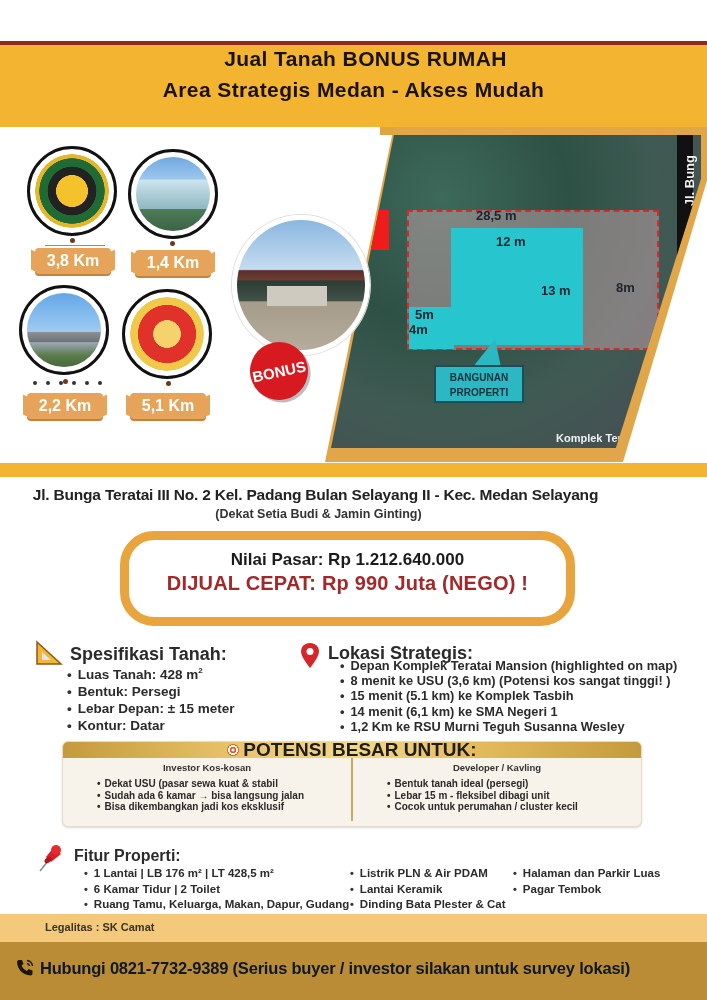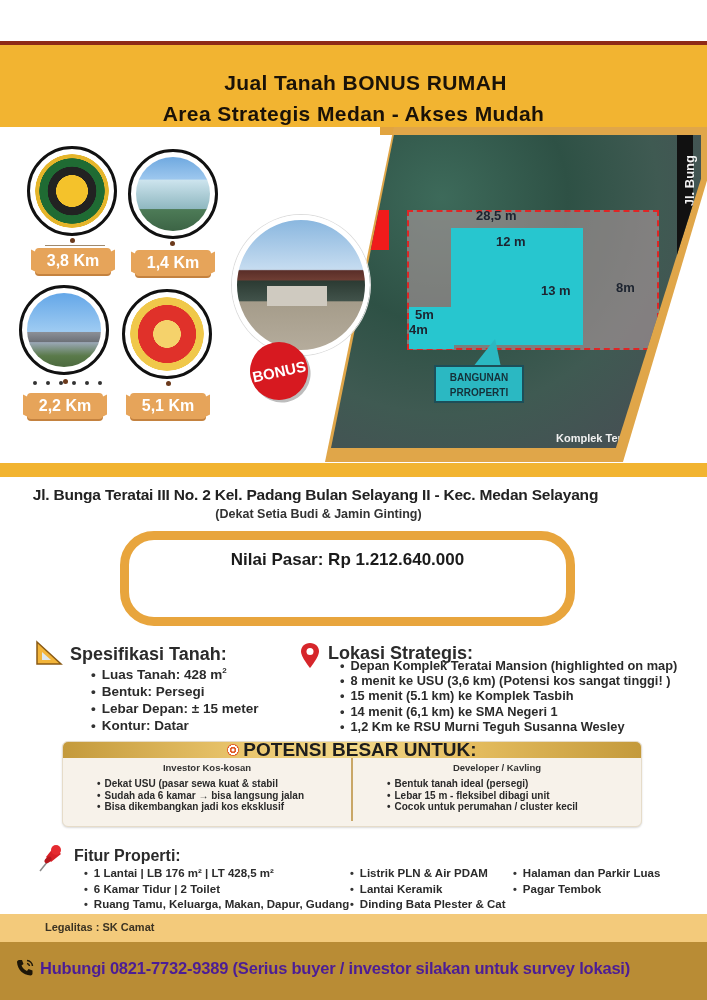--- a/index.html
+++ b/index.html
@@ -3,21 +3,21 @@
 <meta charset="utf-8">
 <style>
   * { box-sizing: border-box; margin: 0; padding: 0; }
   html, body { width: 707px; height: 1000px; overflow: hidden; background: #ffffff; }
   body { font-family: "Liberation Sans", "DejaVu Sans", sans-serif; color: #222; position: relative; }
 
   .top-banner { position: absolute; left: 0; top: 0; width: 707px; height: 45px; background: #8e2a17; display: flex; align-items: center; justify-content: center; margin-top: 41px; }
   .top-banner span { color: #f6cf86; font-weight: 700; font-size: 19px; letter-spacing: 0.3px; padding-left: 30px; }
 
   .title-band { position: absolute; left: 0; top: 45px; width: 707px; height: 82px; background: #f2b431; text-align: center; }
-  .title-band .l1 { font-weight: 700; font-size: 21px; color: #1a1208; margin-top: 26px; letter-spacing: 0.4px; padding-left: 24px; }
+  .title-band .l1 { font-weight: 700; font-size: 21px; color: #1a1208; margin-top: 2px; letter-spacing: 0.4px; padding-left: 24px; }
   .title-band .l2 { font-weight: 700; font-size: 21px; color: #1a1208; margin-top: 7px; letter-spacing: 0.4px; }
 
   .hero { position: absolute; left: 0; top: 127px; width: 707px; height: 335px; background: #ffffff; overflow: hidden; }
   .hero-gold-strip { position: absolute; left: 380px; top: 0; width: 327px; height: 8px; background: #e1a440; }
 
   
   .map-wrap { position: absolute; left: 325px; top: 0; width: 382px; height: 335px; }
   .map-border { position: absolute; inset: 0; background: #e0a649; clip-path: polygon(18% 0%, 100% 0%, 100% 16%, 78% 100%, 0% 100%); }
   .map { position: absolute; left: 6px; top: 8px; right: 6px; bottom: 14px;
          background: radial-gradient(circle at 30% 20%, #3d6a5a 0%, #2e5145 35%, #3f5a52 60%, #4a4a55 100%);
@@ -62,21 +62,21 @@
   .address-sub { position: absolute; left: 0; top: 507px; width: 637px; text-align: center; font-weight: 700; font-size: 12.5px; color: #333; }
 
   .price-box { position: absolute; left: 120px; top: 531px; width: 455px; height: 95px; border: 9px solid #e8a53d; border-radius: 34px; background: #fff; text-align: center; }
   .price-box .market { font-weight: 700; font-size: 17px; color: #1b1b1b; margin-top: 10px; }
   .price-box .sale { font-weight: 900; font-size: 20px; color: #a2282a; margin-top: 2px; letter-spacing: 0.2px; }
 
   .spec { position: absolute; left: 35px; top: 640px; }
   .ruler-icon { position: absolute; left: 0; top: 0; width: 28px; height: 26px; }
   .spec h3, .loc h3, .feat h3 { font-size: 18px; font-weight: 700; color: #2b2b2b; }
   .spec h3 { position: absolute; left: 35px; top: 4px; white-space: nowrap; }
-  .spec ul { position: absolute; left: 56px; top: 22px; list-style: none; white-space: nowrap; }
+  .spec ul { position: absolute; left: 32px; top: 22px; list-style: none; white-space: nowrap; }
   .spec li, .loc li { font-size: 13.5px; font-weight: 700; color: #2b2b2b; line-height: 17px; }
   .spec li::before, .loc li::before, .feat li::before { content: "\2022"; margin-right: 6px; color: #333; }
   .spec sup { font-size: 8px; }
 
   .loc { position: absolute; left: 300px; top: 642px; }
   .pin-icon { position: absolute; left: 0; top: 0; width: 20px; height: 27px; }
   .loc h3 { position: absolute; left: 28px; top: 1px; white-space: nowrap; }
   .loc ul { position: absolute; left: 40px; top: 16px; list-style: none; white-space: nowrap; }
   .loc li { font-size: 12.8px; line-height: 15.2px; }
 
@@ -99,21 +99,21 @@
   .feat li::before { font-size: 11px; }
   .feat .c1 { left: 84px; top: 26px; }
   .feat .c2 { left: 350px; top: 26px; }
   .feat .c3 { left: 513px; top: 26px; }
 
   .legal { position: absolute; left: 0; top: 914px; width: 707px; height: 28px; background: #f3ca7b; padding-left: 40px; }
   .legal span { position: absolute; left: 45px; top: 7px; font-size: 11px; font-weight: 700; color: #3b3323; }
   .contact { position: absolute; left: 0; top: 942px; width: 707px; height: 58px; background: #b98c35; }
   .contact .row { position: absolute; left: 14px; top: 15px; display: flex; align-items: center; gap: 4px; }
   .phone-icon { width: 22px; height: 22px; }
-  .contact span { font-size: 16.5px; font-weight: 900; color: #4c1d95; letter-spacing: -0.2px; white-space: nowrap; }
+  .contact span { font-size: 16.5px; font-weight: 900; color: #0f172a; letter-spacing: -0.2px; white-space: nowrap; }
 </style>
 </head>
 <body>
 
 <div class="top-banner">
   <span>OPPORTUNITY LANGKA - DI BAWAH HARGA PASAR!</span>
 </div>
 
 <div class="title-band">
   <div class="l1">Jual Tanah BONUS RUMAH</div>
@@ -187,20 +187,21 @@
   <div class="bonus">BONUS</div>
 </div>
 
 <div class="gold-rule"></div>
 
 <div class="address">Jl. Bunga Teratai III No. 2 Kel. Padang Bulan Selayang II - Kec. Medan Selayang</div>
 <div class="address-sub">(Dekat Setia Budi &amp; Jamin Ginting)</div>
 
 <div class="price-box">
   <div class="market">Nilai Pasar: Rp 1.212.640.000</div>
+  <div class="sale">DIJUAL CEPAT: Rp 990 Juta (NEGO) !</div>
 </div>
 
 <div class="spec">
   <svg class="ruler-icon" viewBox="0 0 28 26">
     <polygon points="2,2 26,24 2,24" fill="#f3b53a" stroke="#8a5a14" stroke-width="1.5"></polygon>
     <polygon points="7,12 16,20 7,20" fill="#dfe8ee"></polygon>
   </svg>
   <h3>Spesifikasi Tanah:</h3>
   <ul>
     <li><span>Luas Tanah: 428 m</span><sup>2</sup></li>

